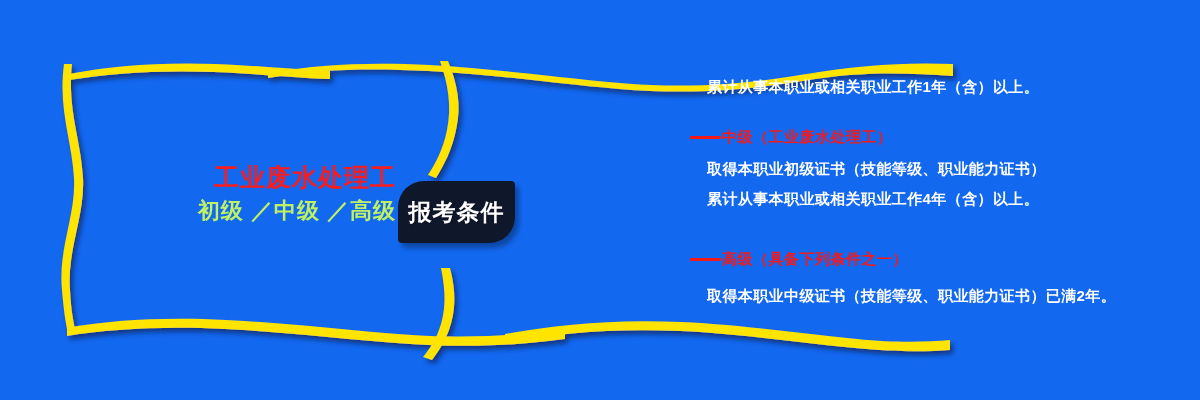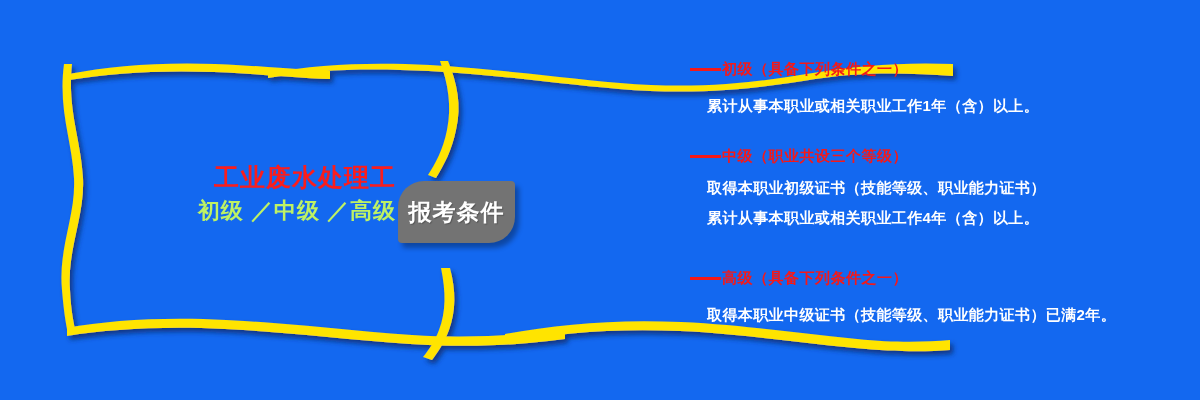--- a/index.html
+++ b/index.html
@@ -59,21 +59,21 @@
     white-space: nowrap;
   }
 
   
   #badge {
     position: absolute;
     left: 398px;
     top: 181px;
     width: 117px;
     height: 62px;
-    background: #737373;
+    background: #0f172a;
     border-radius: 26px 4px 26px 4px;
     box-shadow: 4px 5px 5px rgba(0,0,0,0.32);
     display: flex;
     align-items: center;
     justify-content: center;
   }
   #badge-label {
     color: #ffffff;
     font-size: 23px;
     font-weight: bold;
@@ -177,34 +177,30 @@
     <div id="title-sub2">初级 ／中级 ／高级</div>
   </div>
 
   <div id="badge">
     <span id="badge-label">报考条件</span>
   </div>
 
   <div id="conditions">
 
     <div class="cond-group">
-      <div class="cond-head">
-        <span class="cond-dash"></span>
-        <span>初级（具备下列条件之一）</span>
-      </div>
       <div class="gap-a"></div>
       <div class="cond-line">累计从事本职业或相关职业工作1年（含）以上。</div>
     </div>
 
     <div class="gap-d"></div>
 
     <div class="cond-group">
       <div class="cond-head">
         <span class="cond-dash"></span>
-        <span>中级（职业共设三个等级）</span>
+        <span>中级（工业废水处理工）</span>
       </div>
       <div class="gap-b"></div>
       <div class="cond-line">取得本职业初级证书（技能等级、职业能力证书）</div>
       <div class="gap-c"></div>
       <div class="cond-line">累计从事本职业或相关职业工作4年（含）以上。</div>
     </div>
 
     <div class="gap-d"></div>
     <div class="gap-e"></div>
 

